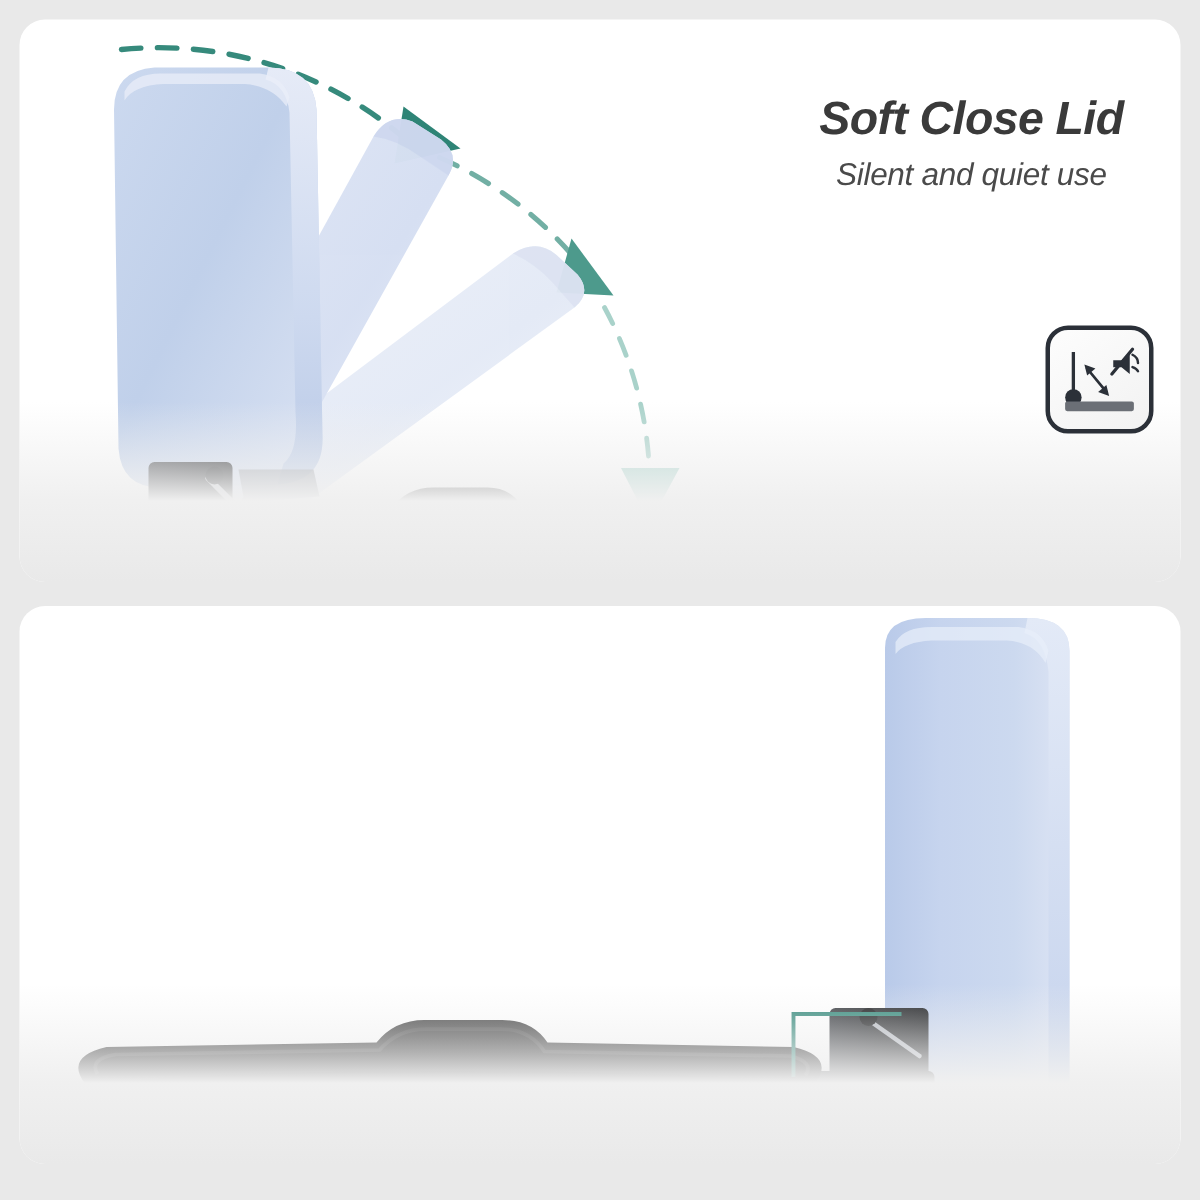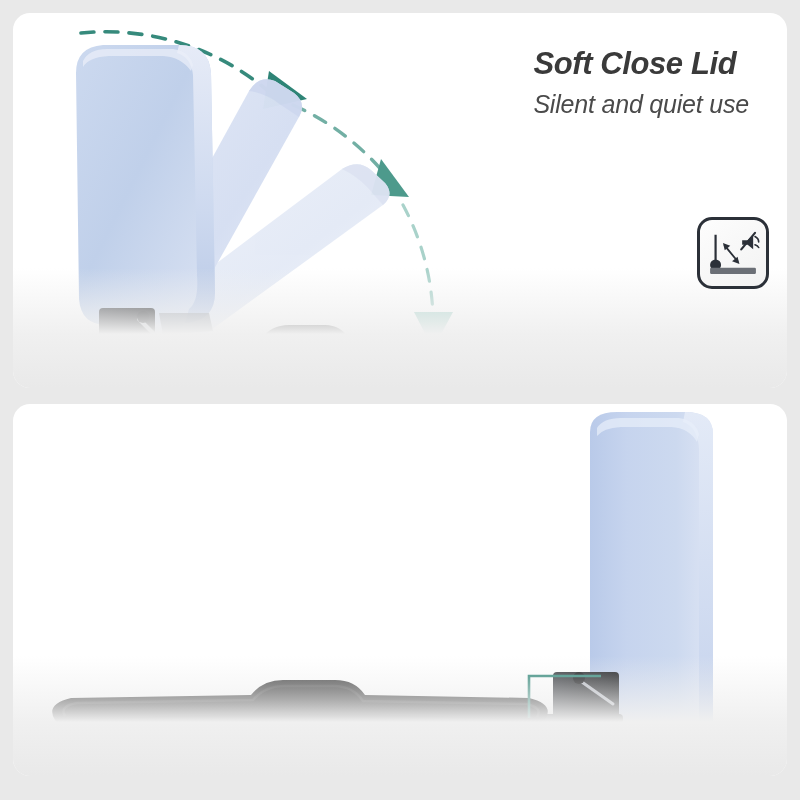--- a/index.html
+++ b/index.html
@@ -44,29 +44,29 @@
   .feature-title {
     font-size: 31px;
     font-weight: bold;
     font-style: italic;
     color: #3a3a3a;
     letter-spacing: -0.4px;
     white-space: nowrap;
     margin: 0;
   }
   .feature-sub {
-    font-size: 25px;
+    font-size: 21px;
     font-style: italic;
     font-weight: 300;
     color: #4a4a4a;
     letter-spacing: -0.2px;
     line-height: 1.32;
     margin: 6px 0 0 0;
   }
-  #title-block-1 { right: 38px; top: 33px; text-align: left; }
+  #title-block-1 { right: 38px; top: 48px; text-align: center; }
 
   
   .badge {
     position: absolute;
     width: 72px; height: 72px;
     border: 3px solid #2b3038;
     border-radius: 15px;
     background: linear-gradient(145deg,#fdfdfd 0%, #f2f2f2 100%);
     box-sizing: border-box;
   }

